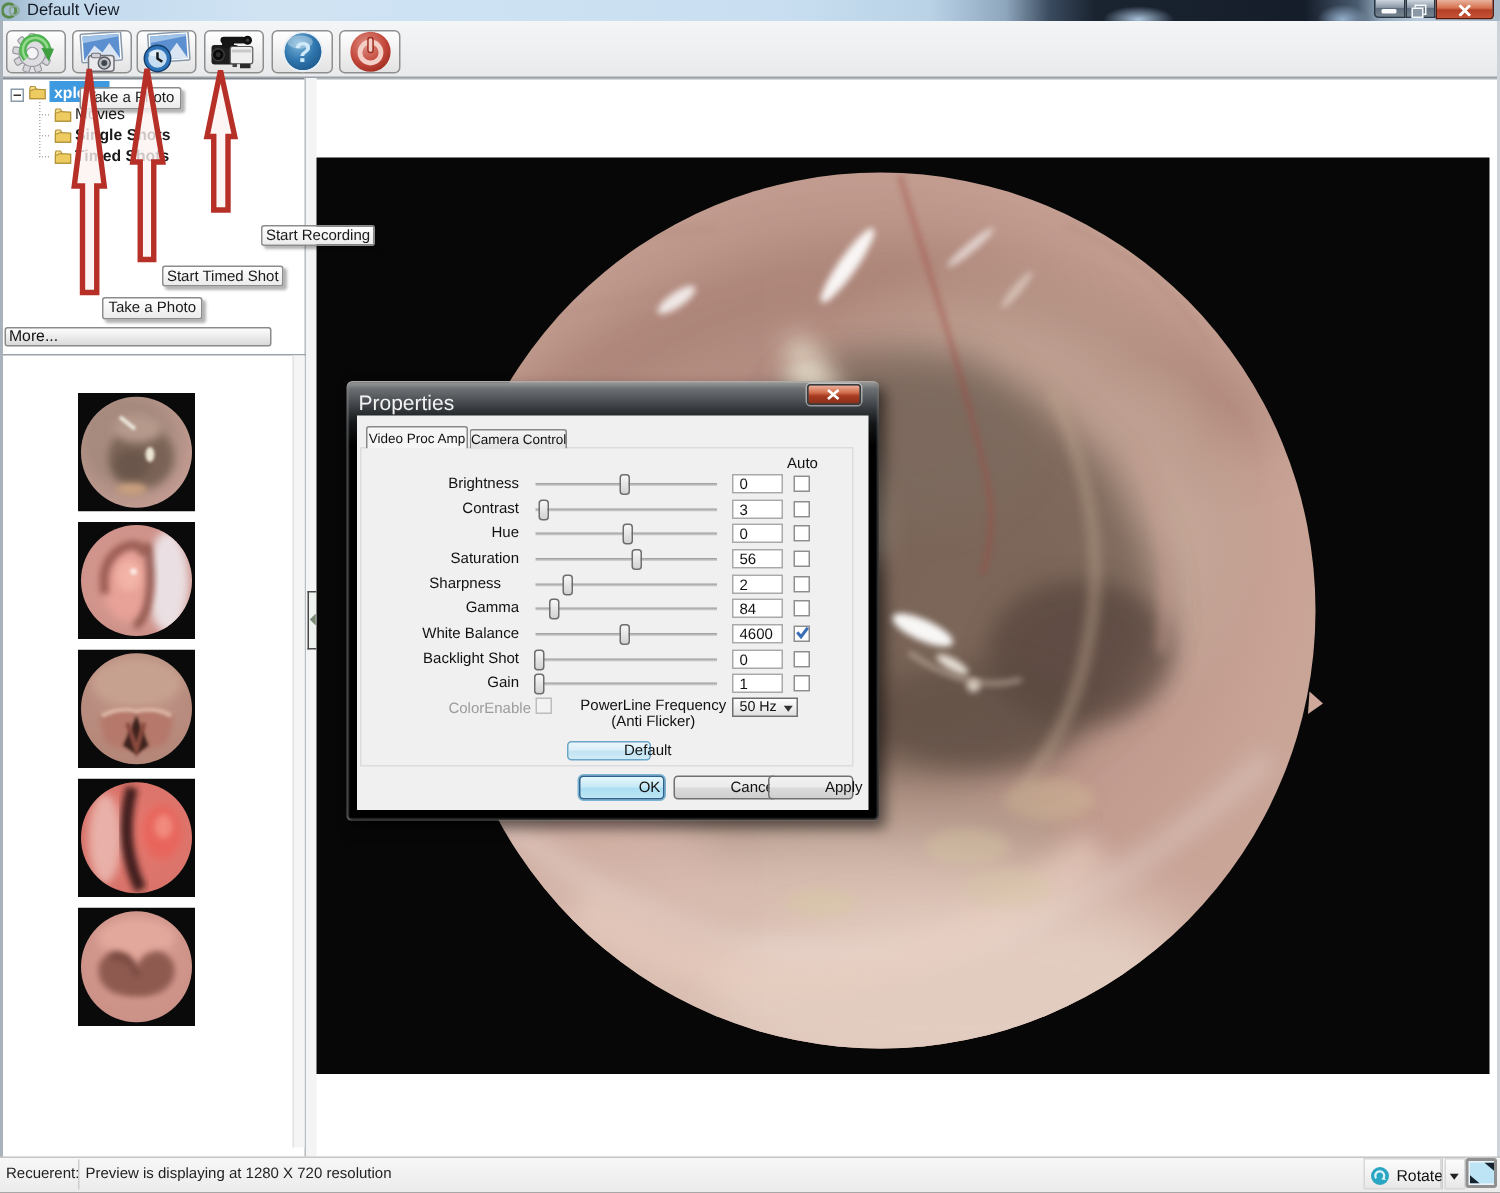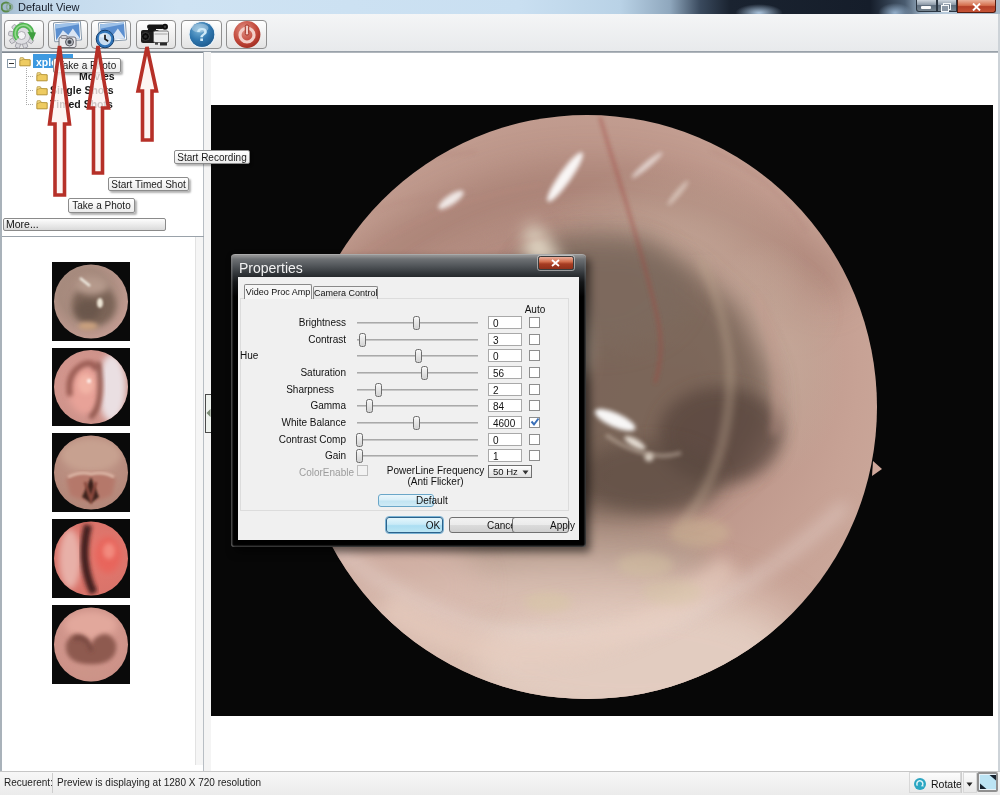--- a/index.html
+++ b/index.html
@@ -207,25 +207,25 @@
     <path d="M1 5.5 L5 4 L13 4.5 L13 11.5 L1 11.5 Z" fill="#eecb61" stroke="#b2933a" stroke-width="0.9"></path>
   </svg>
   <svg class="abs" style="left:36px;top:84.5px" width="12" height="11" viewBox="0 0 14 13">
     <path d="M1 3.5 L1 11.5 L13 11.5 L13 4.5 L6.5 4.5 L5 2 L1.5 2 Z" fill="#f5dd8a" stroke="#b2933a" stroke-width="0.9"></path>
     <path d="M1 5.5 L5 4 L13 4.5 L13 11.5 L1 11.5 Z" fill="#eecb61" stroke="#b2933a" stroke-width="0.9"></path>
   </svg>
   <svg class="abs" style="left:36px;top:98.5px" width="12" height="11" viewBox="0 0 14 13">
     <path d="M1 3.5 L1 11.5 L13 11.5 L13 4.5 L6.5 4.5 L5 2 L1.5 2 Z" fill="#f5dd8a" stroke="#b2933a" stroke-width="0.9"></path>
     <path d="M1 5.5 L5 4 L13 4.5 L13 11.5 L1 11.5 Z" fill="#eecb61" stroke="#b2933a" stroke-width="0.9"></path>
   </svg>
-  <div class="abs" style="left:50px;top:70px;font-size:10.5px;font-weight:700;color:#1a1a1a;margin-left:29px;">Movies</div>
+  <div class="abs" style="left:50px;top:70px;font-size:10.5px;font-weight:400;color:#1a1a1a;">Movies</div>
   <div class="abs" style="left:50px;top:84px;font-size:10.5px;font-weight:600;color:#1a1a1a;">Single Shots</div>
   <div class="abs" style="left:50px;top:98px;font-size:10.5px;font-weight:600;color:#1a1a1a;">Timed Shots</div>
 
-  <div class="abs" style="left:3px;top:218px;width:163px;height:13px;border:1px solid #8a8a8a;border-radius:2px;
+  <div class="abs" style="left:3px;top:218px;width:178px;height:13px;border:1px solid #8a8a8a;border-radius:2px;
     background:linear-gradient(#fdfdfd,#dadada);box-sizing:border-box;font-size:10.5px;color:#111;line-height:11px;padding-left:2px;">More...</div>
   <div class="abs" style="left:2px;top:236px;width:202px;height:1px;background:#9aa2aa;"></div>
   <div class="abs" style="left:195px;top:237px;width:8px;height:528px;background:#f5f5f5;border-left:1px solid #e2e2e2;box-sizing:border-box;"></div>
 
   <svg class="abs" style="left:52px;top:262px" width="78" height="79" viewBox="0 0 78 79">
     <defs>
       <radialGradient id="t1g" cx="0.42" cy="0.4" r="0.75">
         <stop offset="0" stop-color="#ab8d80"></stop>
           <stop offset="0.45" stop-color="#a68a7d"></stop>
         <stop offset="0.8" stop-color="#c09a90"></stop>
@@ -483,21 +483,21 @@
   <div class="thumb" style="left:413px;top:315.5px;"></div>
   <div class="vbox" style="left:488px;top:316px;">0</div>
   <div class="cbox" style="left:529px;top:317px;"></div>
 
   <div class="dlabel" style="left:240px;top:333px;width:106px;text-align:right;">Contrast</div>
   <div class="track" style="left:357px;top:339px;"></div>
   <div class="thumb" style="left:358.5px;top:332.5px;"></div>
   <div class="vbox" style="left:488px;top:333px;">3</div>
   <div class="cbox" style="left:529px;top:334px;"></div>
 
-  <div class="dlabel" style="left:240px;top:349px;width:106px;text-align:left;">Hue</div>
+  <div class="dlabel" style="left:240px;top:349px;width:106px;text-align:right;">Hue</div>
   <div class="track" style="left:357px;top:355px;"></div>
   <div class="thumb" style="left:415px;top:348.5px;"></div>
   <div class="vbox" style="left:488px;top:349px;">0</div>
   <div class="cbox" style="left:529px;top:350px;"></div>
 
   <div class="dlabel" style="left:240px;top:366px;width:106px;text-align:right;">Saturation</div>
   <div class="track" style="left:357px;top:372px;"></div>
   <div class="thumb" style="left:421px;top:365.5px;"></div>
   <div class="vbox" style="left:488px;top:366px;">56</div>
   <div class="cbox" style="left:529px;top:367px;"></div>
@@ -516,21 +516,21 @@
 
   <div class="dlabel" style="left:240px;top:416px;width:106px;text-align:right;">White Balance</div>
   <div class="track" style="left:357px;top:422px;"></div>
   <div class="thumb" style="left:412.5px;top:415.5px;"></div>
   <div class="vbox" style="left:488px;top:416px;">4600</div>
   <div class="cbox" style="left:529px;top:417px;"></div>
   <svg class="abs" style="left:530px;top:417px" width="10" height="10" viewBox="0 0 10 10">
     <path d="M1.5 4.5 L4 7.5 L8.5 1.5" stroke="#3a6fb8" stroke-width="2" fill="none"></path>
   </svg>
 
-  <div class="dlabel" style="left:240px;top:433px;width:106px;text-align:right;">Contrast Comp</div>
+  <div class="dlabel" style="left:240px;top:433px;width:106px;text-align:right;">Backlight Shot</div>
   <div class="track" style="left:357px;top:439px;"></div>
   <div class="thumb" style="left:355.5px;top:432.5px;"></div>
   <div class="vbox" style="left:488px;top:433px;">0</div>
   <div class="cbox" style="left:529px;top:434px;"></div>
 
   <div class="dlabel" style="left:240px;top:449px;width:106px;text-align:right;">Gain</div>
   <div class="track" style="left:357px;top:455px;"></div>
   <div class="thumb" style="left:355.5px;top:448.5px;"></div>
   <div class="vbox" style="left:488px;top:449px;">1</div>
   <div class="cbox" style="left:529px;top:450px;"></div>

